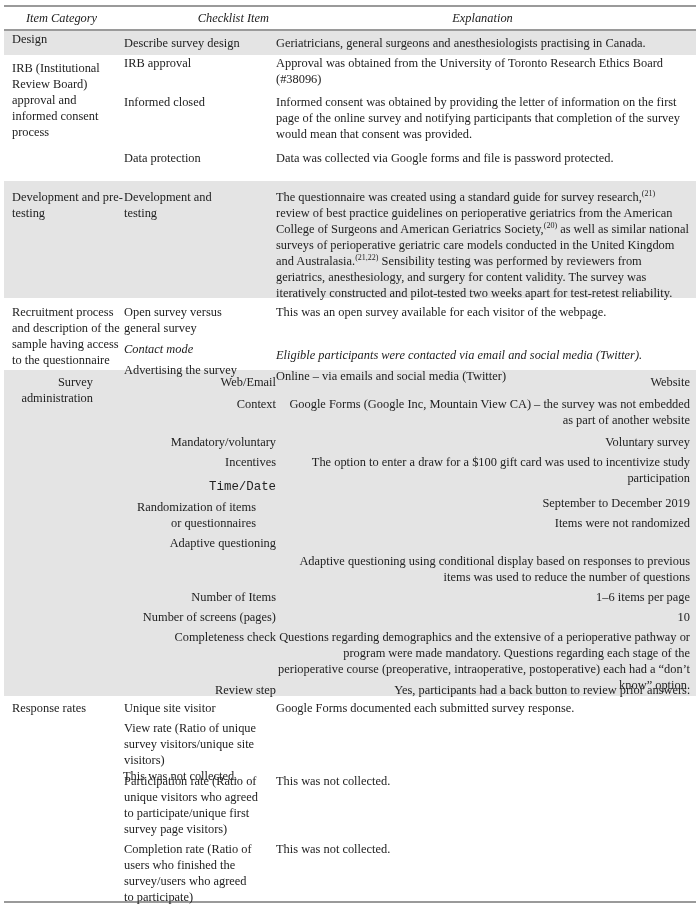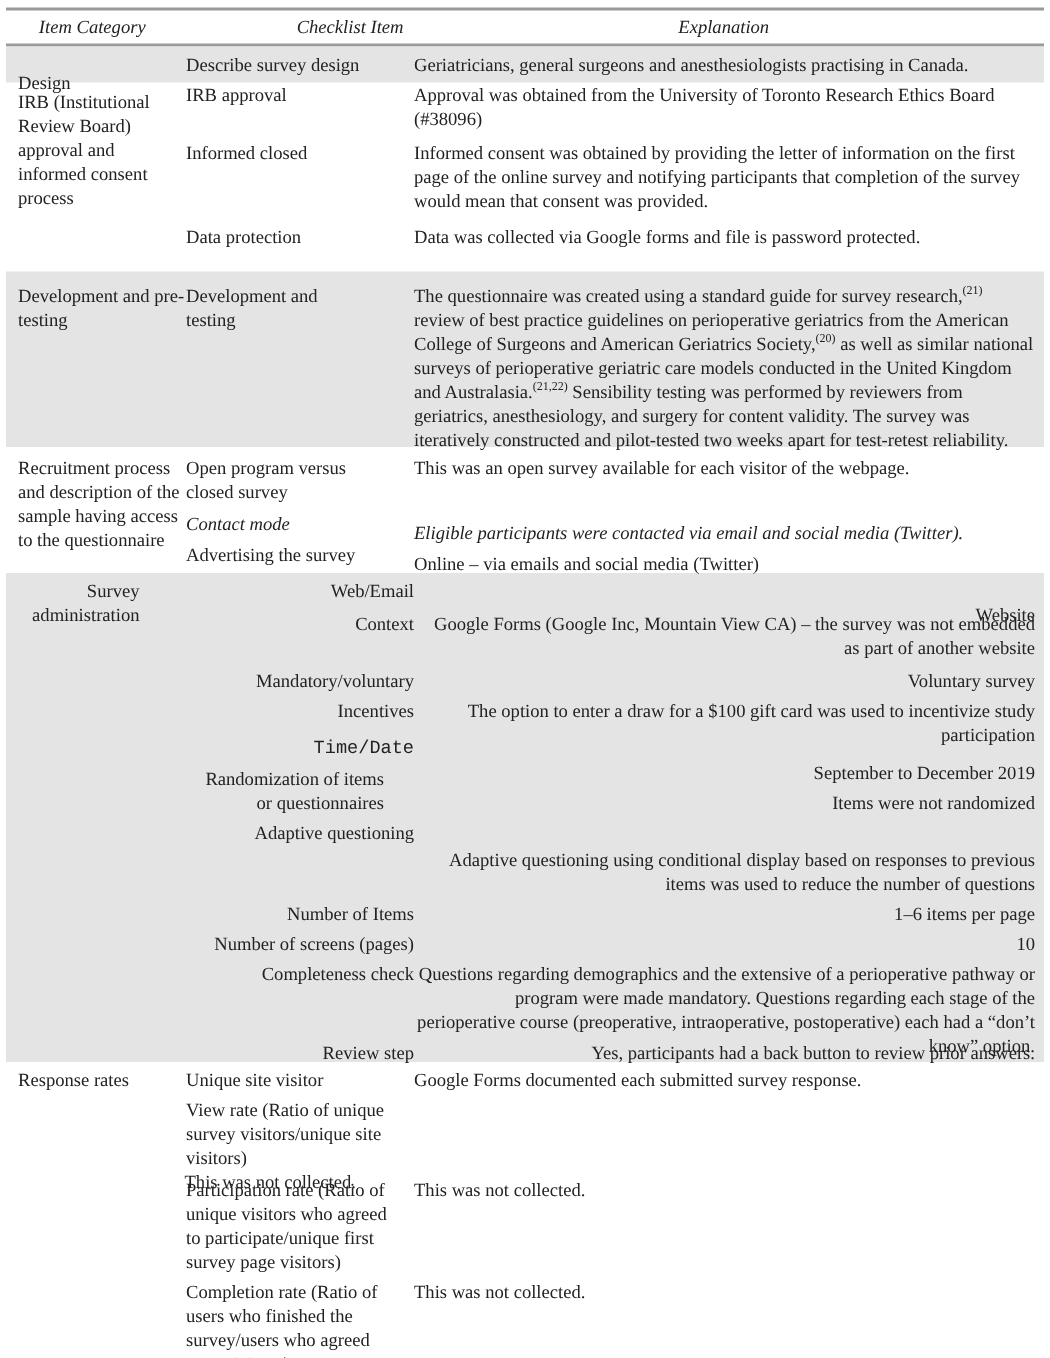--- a/index.html
+++ b/index.html
@@ -16,21 +16,21 @@
   .hdr {
     display: flex; height: 22px; align-items: center;
     border-bottom: 2px solid #9a9a9a;
     font-style: italic;
   }
   .hdr .c1 { width: 115px; text-align: center; }
   .hdr .c2 { width: 150px; text-align: right; }
   .hdr .c3 { flex: 1; text-align: center; }
   .group { display: flex; }
   .group.shaded { background: #e4e4e4; }
-  .gcat { width: 111px; padding-left: 8px; padding-top: 16px; box-sizing: content-box; }
+  .gcat { width: 111px; padding-left: 8px; padding-top: 0; box-sizing: content-box; }
   .gitems { flex: 1; }
   .row { display: flex; }
   .row .c2 { width: 153px; padding-left: 1px; box-sizing: border-box; }
   .row .c3 { flex: 1; padding-right: 6px; }
   sup { font-size: 8px; line-height: 0; vertical-align: super; }
 </style>
 </head>
 <body>
 
 <div class="table">
@@ -73,42 +73,42 @@
     <div class="gitems" style="padding-top:8px;">
       <div class="row">
         <div class="c2" style="padding-right:40px;">Development and testing</div>
         <div class="c3">
           <span>The questionnaire was created using a standard guide for survey research,</span><sup>(21)</sup><span> review of best practice guidelines on perioperative geriatrics from the American College of Surgeons and American Geriatrics Society,</span><sup>(20)</sup><span> as well as similar national surveys of perioperative geriatric care models conducted in the United Kingdom and Australasia.</span><sup>(21,22)</sup><span> Sensibility testing was performed by reviewers from geriatrics, anesthesiology, and surgery for content validity. The survey was iteratively constructed and pilot-tested two weeks apart for test-retest reliability.</span>
         </div>
       </div>
     </div>
   </div>
 
-  <div class="group" style="height:84px;">
+  <div class="group" style="height:72px;">
     <div class="gcat" style="padding-top:6px;">Recruitment process and description of the sample having access to the questionnaire</div>
     <div class="gitems" style="padding-top:6px;">
       <div class="row" style="height:37px;">
-        <div class="c2" style="padding-right:40px;">Open program versus closed survey</div>
+        <div class="c2" style="padding-right:40px;">Open survey versus general survey</div>
         <div class="c3">This was an open survey available for each visitor of the webpage.</div>
       </div>
       <div class="row" style="height:21px;font-style:italic;">
         <div class="c2">Contact mode</div>
         <div class="c3" style="padding-top:6px;">Eligible participants were contacted via email and social media (Twitter).</div>
       </div>
       <div class="row">
         <div class="c2">Advertising the survey</div>
         <div class="c3" style="padding-top:6px;">Online – via emails and social media (Twitter)</div>
       </div>
     </div>
   </div>
 
   <div class="group shaded" style="height:326px;text-align:right;">
     <div class="gcat" style="padding-top:4px; padding-right:30px; width:81px;">Survey administration</div>
     <div class="gitems" style="padding-top:4px;">
-      <div class="row" style="height:21px;flex-direction:column;">
+      <div class="row" style="height:21px;">
         <div class="c2">Web/Email</div>
         <div class="c3">Website</div>
       </div>
       <div class="row" style="height:38px; padding-top:1px;">
         <div class="c2">Context</div>
         <div class="c3">Google Forms (Google Inc, Mountain View CA) – the survey was not embedded as part of another website</div>
       </div>
       <div class="row" style="height:20px;">
         <div class="c2">Mandatory/voluntary</div>
         <div class="c3">Voluntary survey</div>

